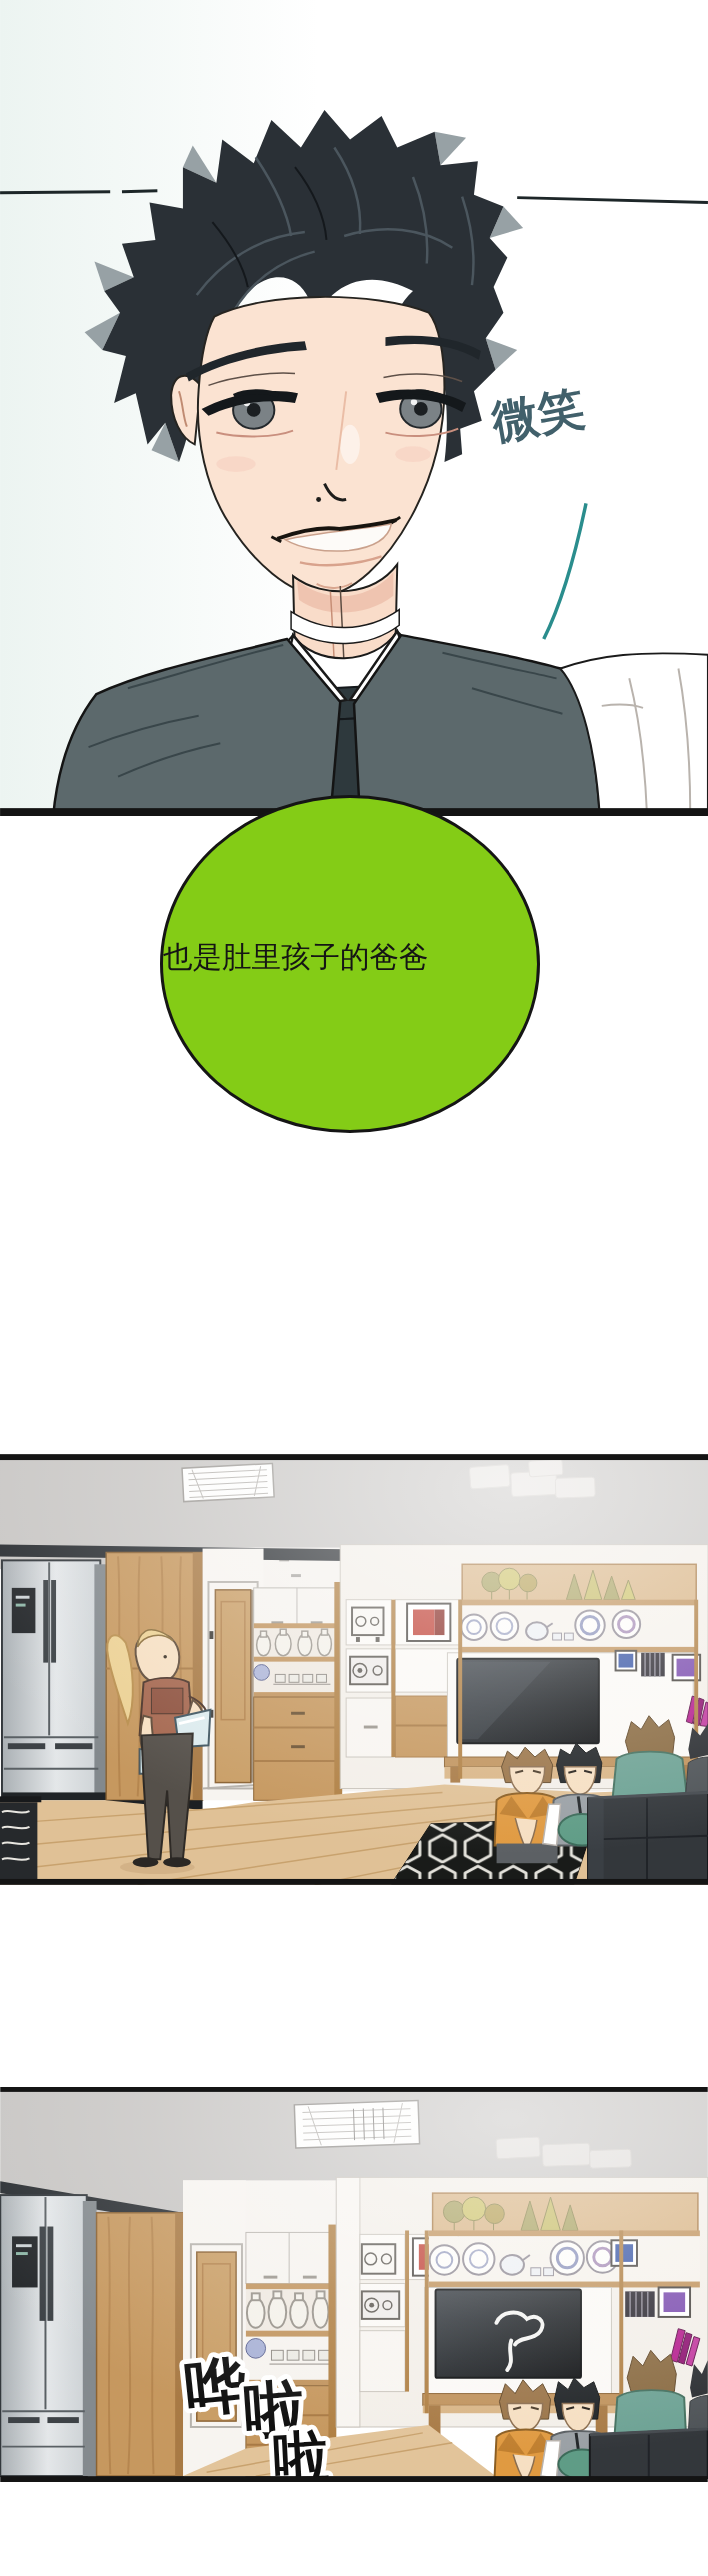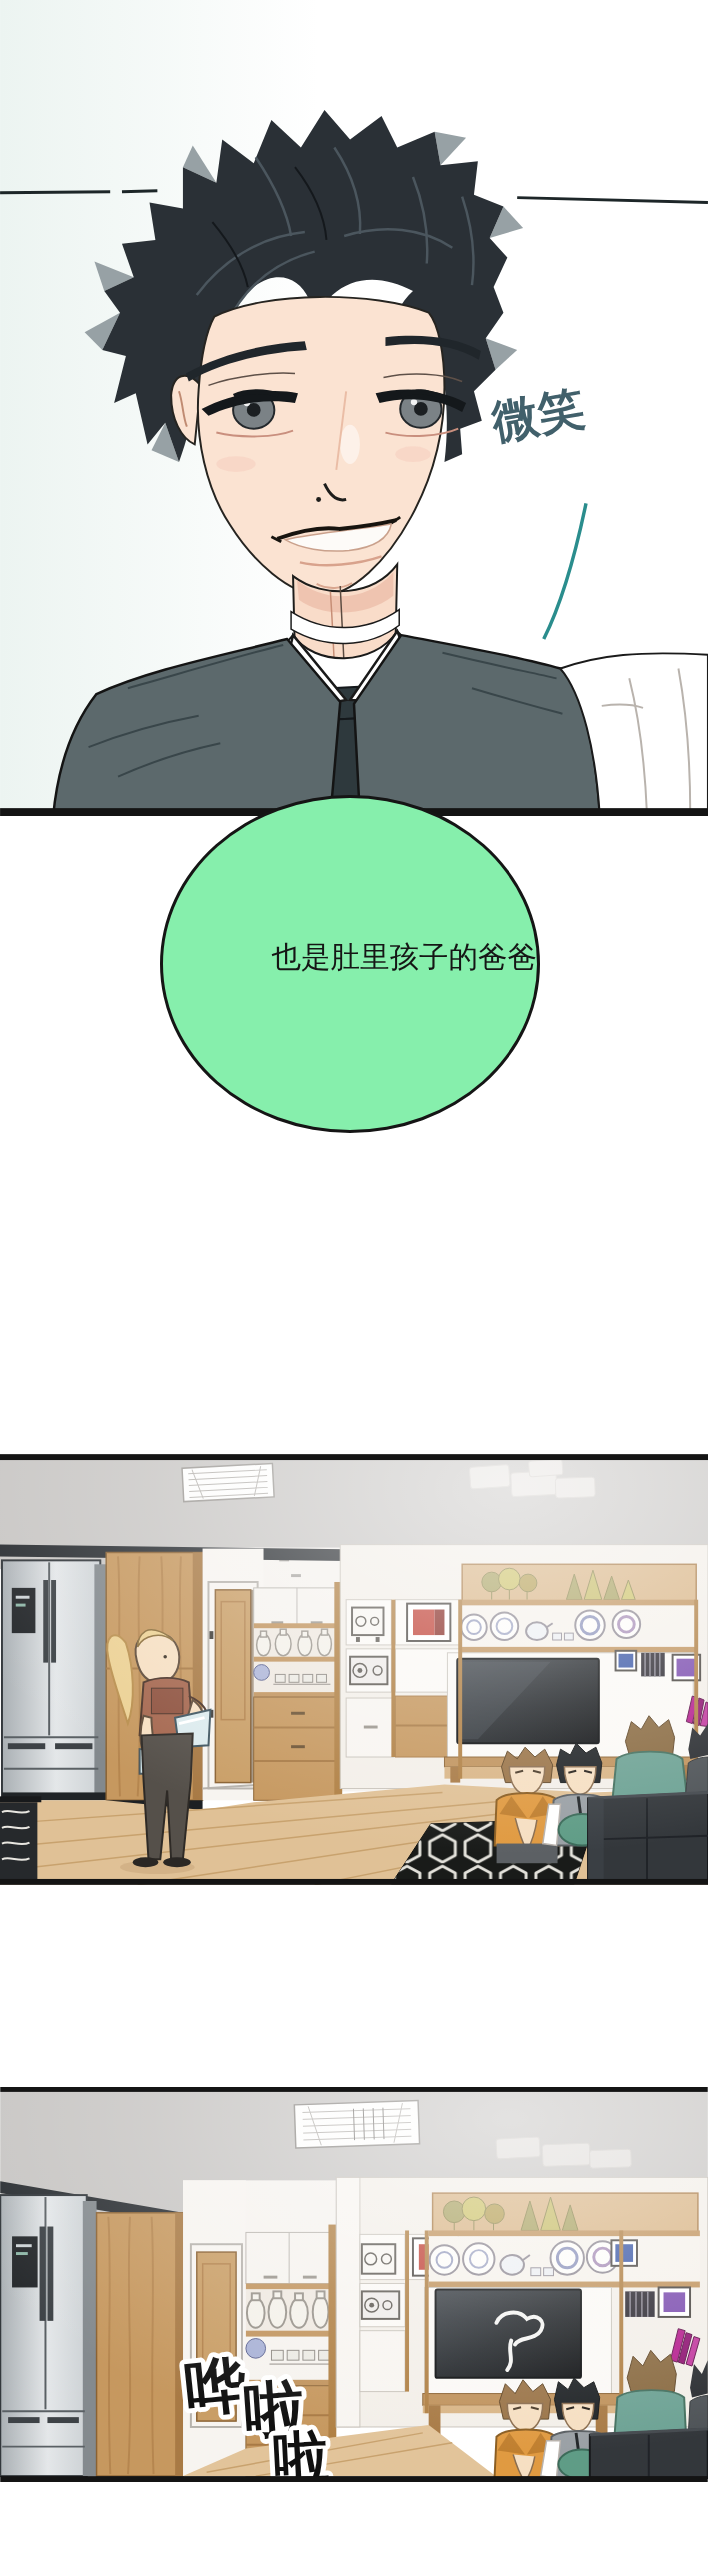--- a/index.html
+++ b/index.html
@@ -8,22 +8,22 @@
     background:#ffffff;overflow:hidden;
     font-family:"DejaVu Sans","Liberation Sans",sans-serif;
   }
   .panel{position:absolute;left:0;width:708px;}
   #panel1{top:0;height:816px;}
   #panel2{top:1454px;height:431px;}
   #panel3{top:2087px;height:395px;}
   .panel svg{display:block;}
   .speech-bubble{
     position:absolute;left:160px;top:795px;width:380px;height:338px;
-    background:#86efac;border:3.9px solid #151515;border-radius:50%;
-    display:flex;align-items:center;justify-content:flex-end;
+    background:#84cc16;border:3.9px solid #151515;border-radius:50%;
+    display:flex;align-items:center;justify-content:flex-start;
     z-index:6;box-sizing:border-box;
   }
   .speech-bubble span{
     font-size:29.5px;color:#151515;letter-spacing:0px;white-space:nowrap;
     transform:translateY(-5.9px);
   }
   .sfx-text{font-weight:bold;}
 </style>
 </head>
 <body>

